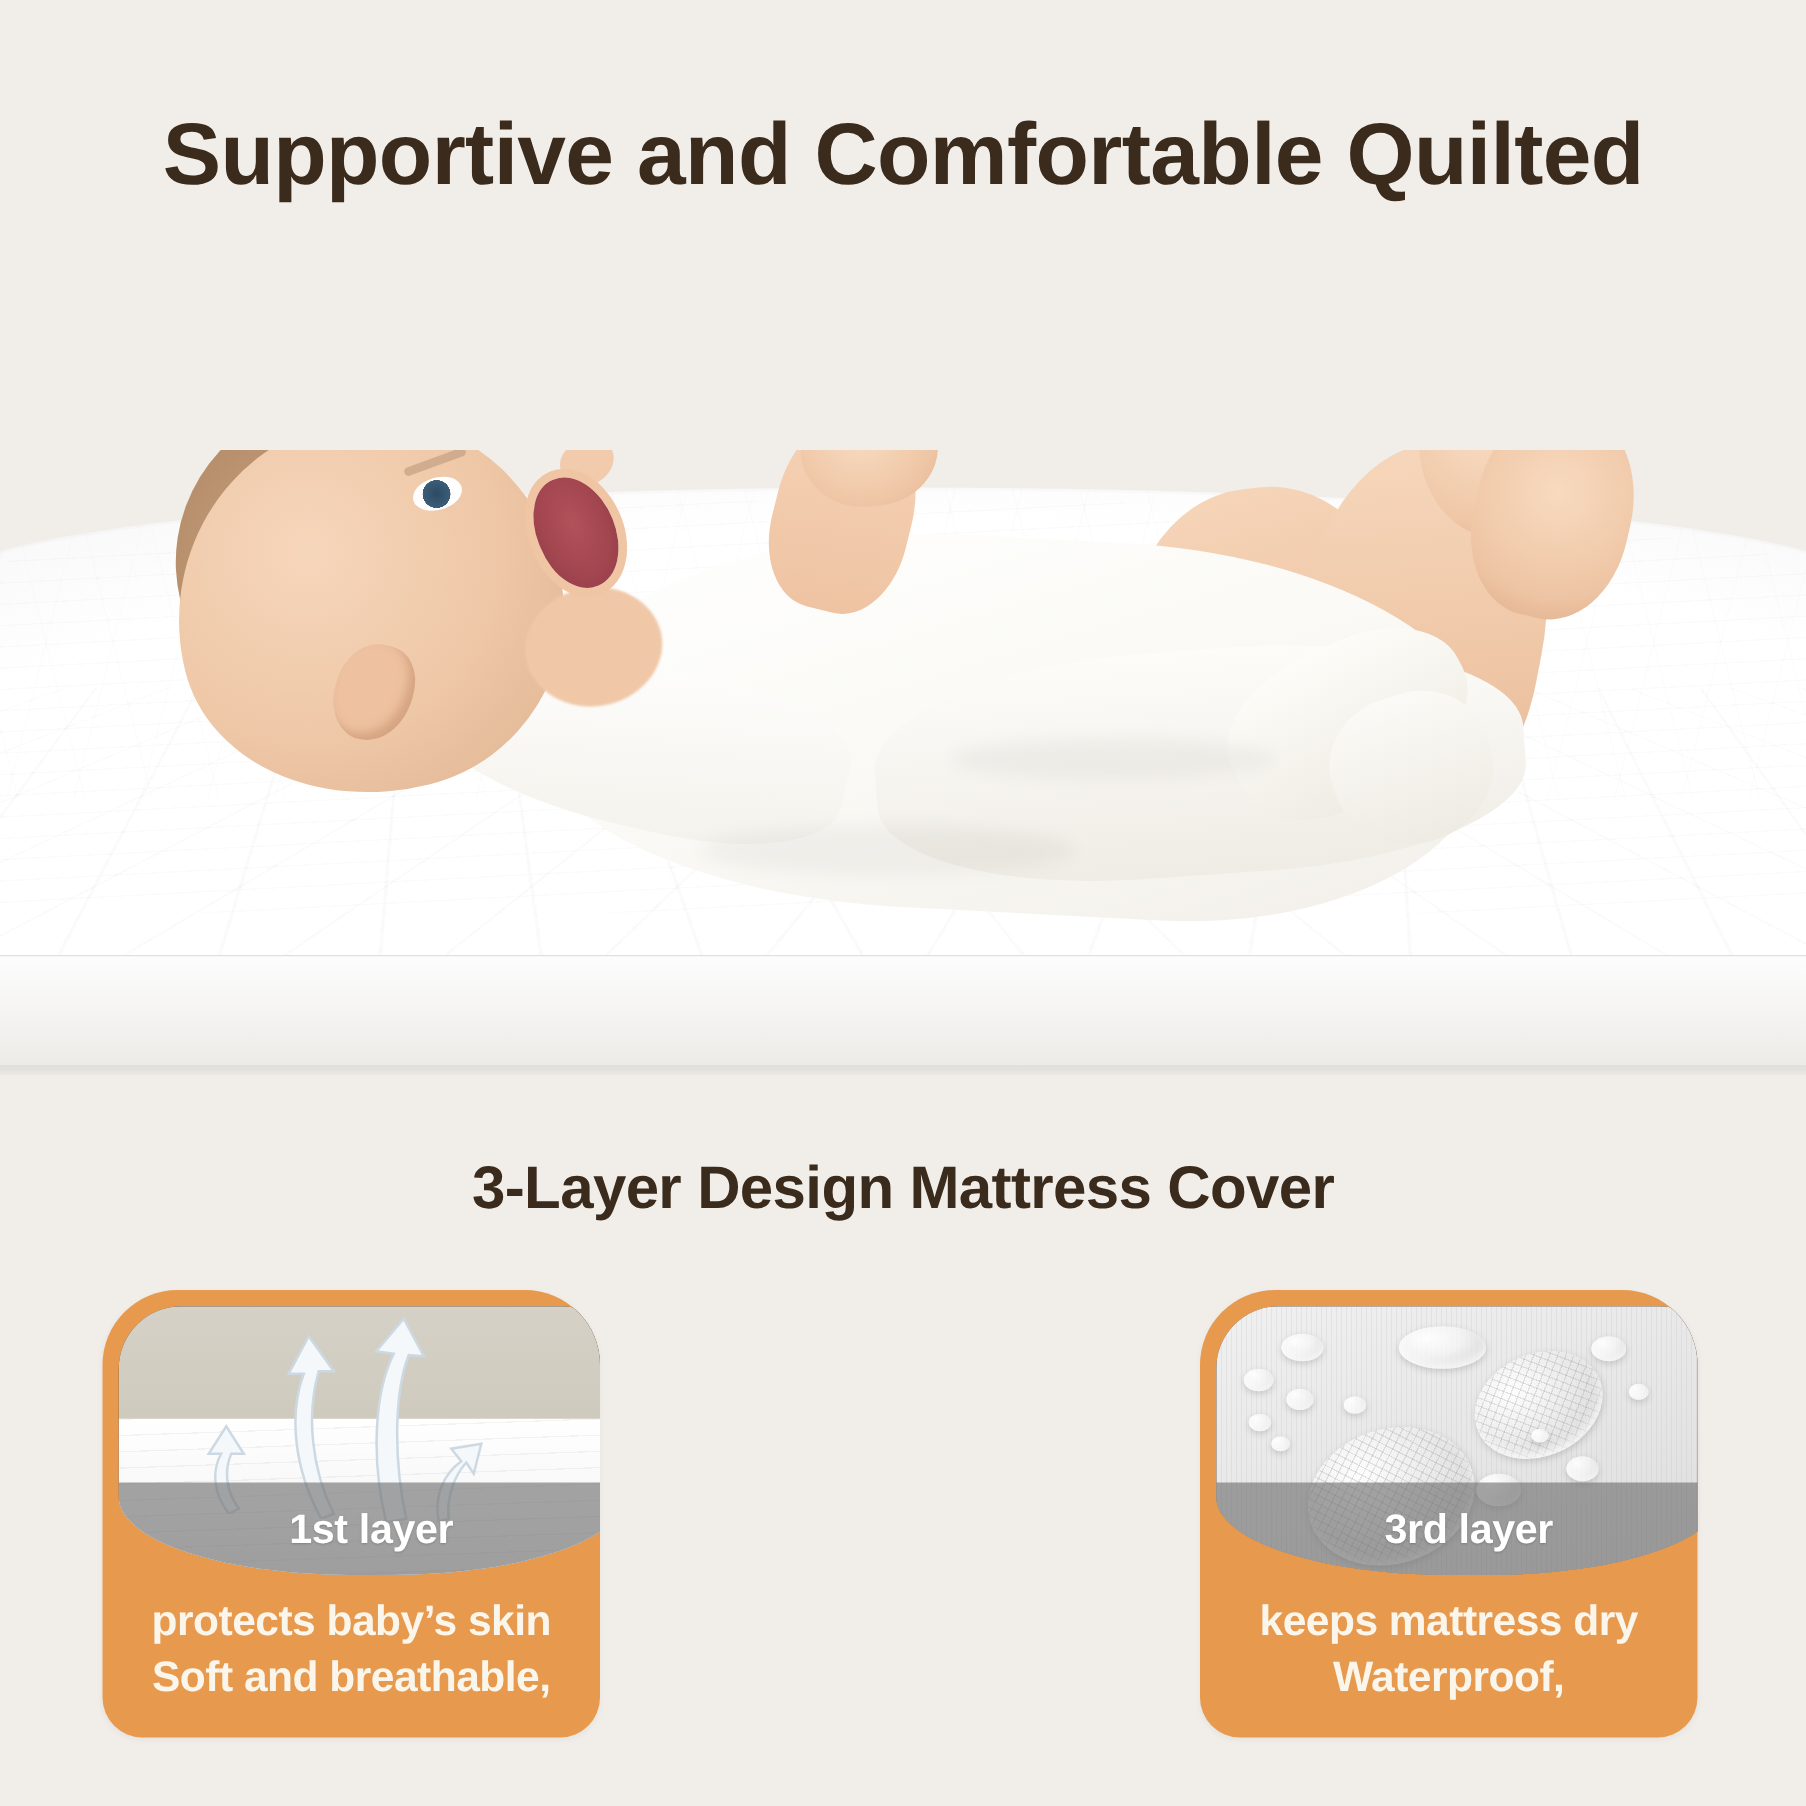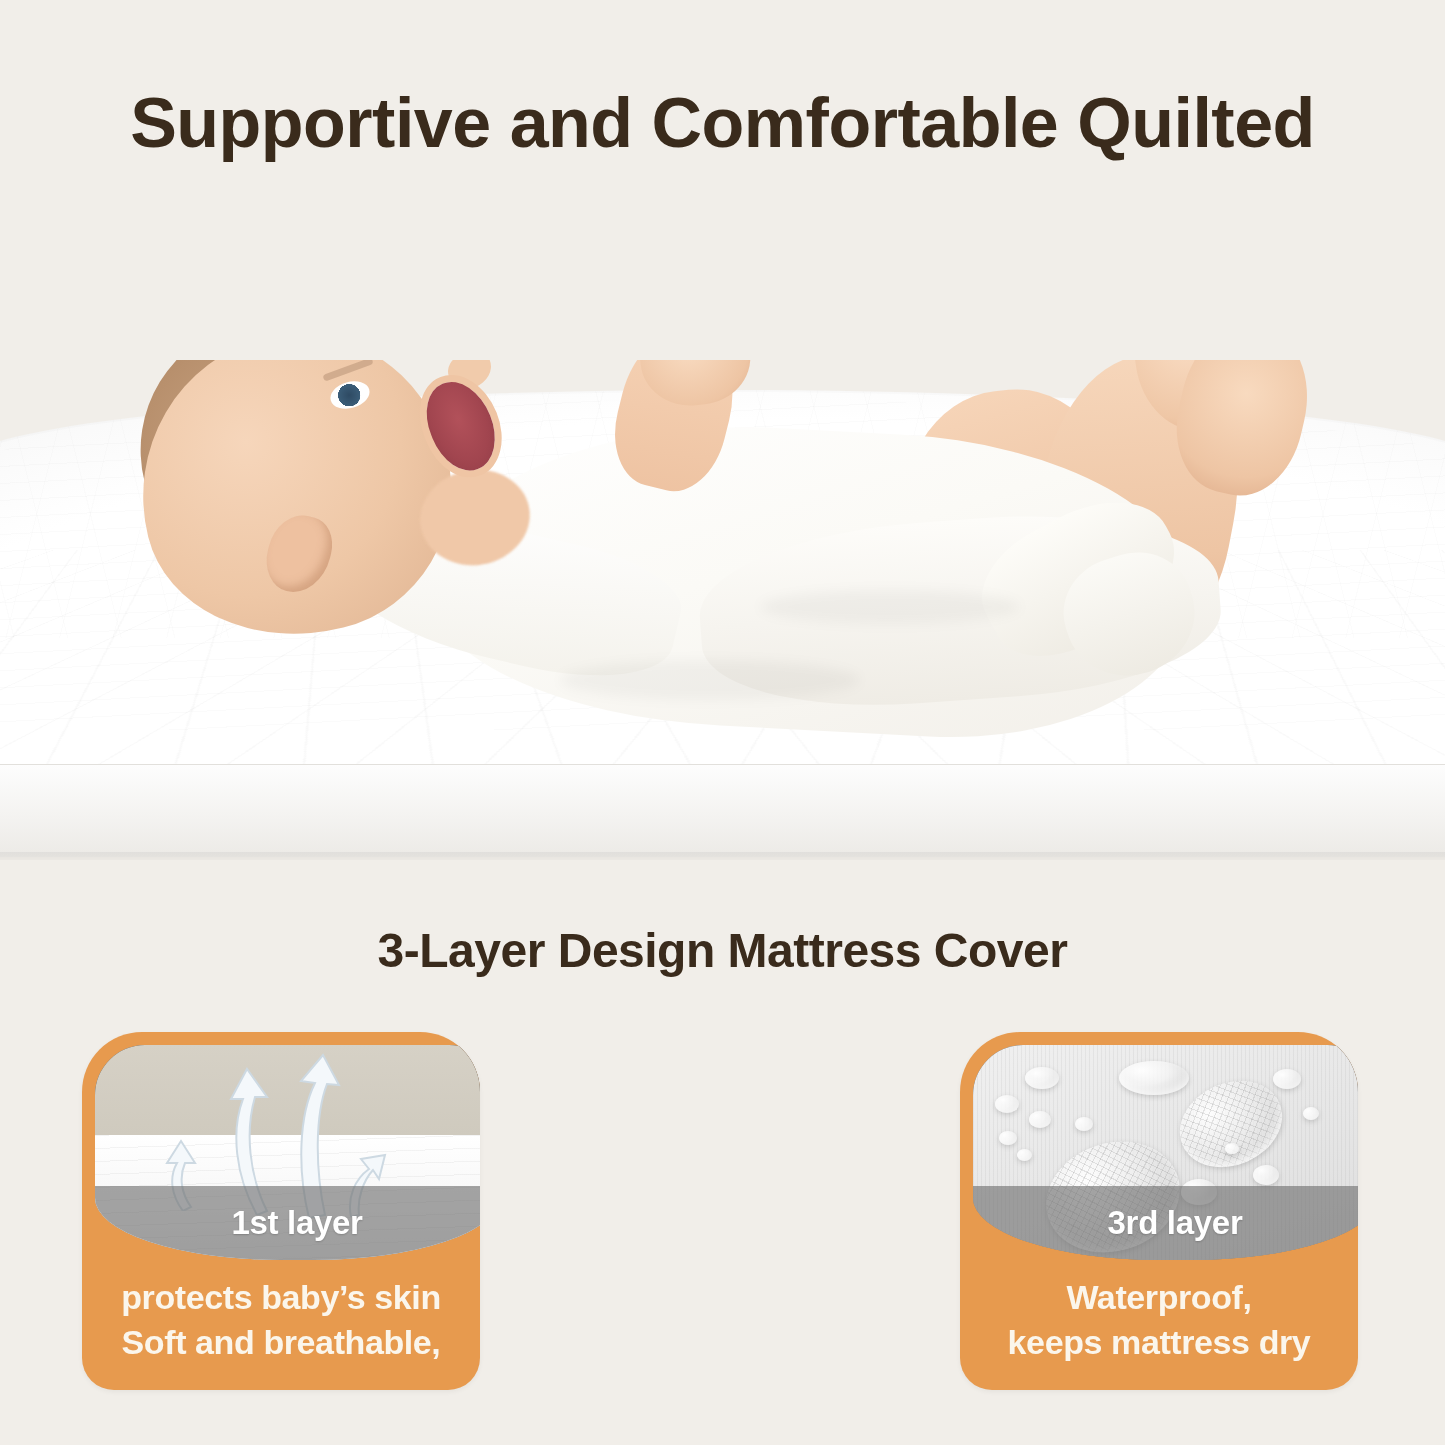--- a/index.html
+++ b/index.html
@@ -399,18 +399,18 @@
         <div class="drop" style="left:280px;top:120px;width:26px;height:20px;"></div>
         <div class="drop" style="left:300px;top:24px;width:28px;height:20px;"></div>
         <div class="drop" style="left:330px;top:62px;width:16px;height:13px;"></div>
         <div class="drop" style="left:252px;top:98px;width:14px;height:11px;"></div>
       </div>
       <div class="layer-band">
         <span>3rd layer</span>
       </div>
     </div>
     <div class="card-caption">
+      <div>keeps mattress dry</div>
       <div>Waterproof,</div>
-      <div>keeps mattress dry</div>
     </div>
   </div>
 
 </div>
 
 </body></html>

